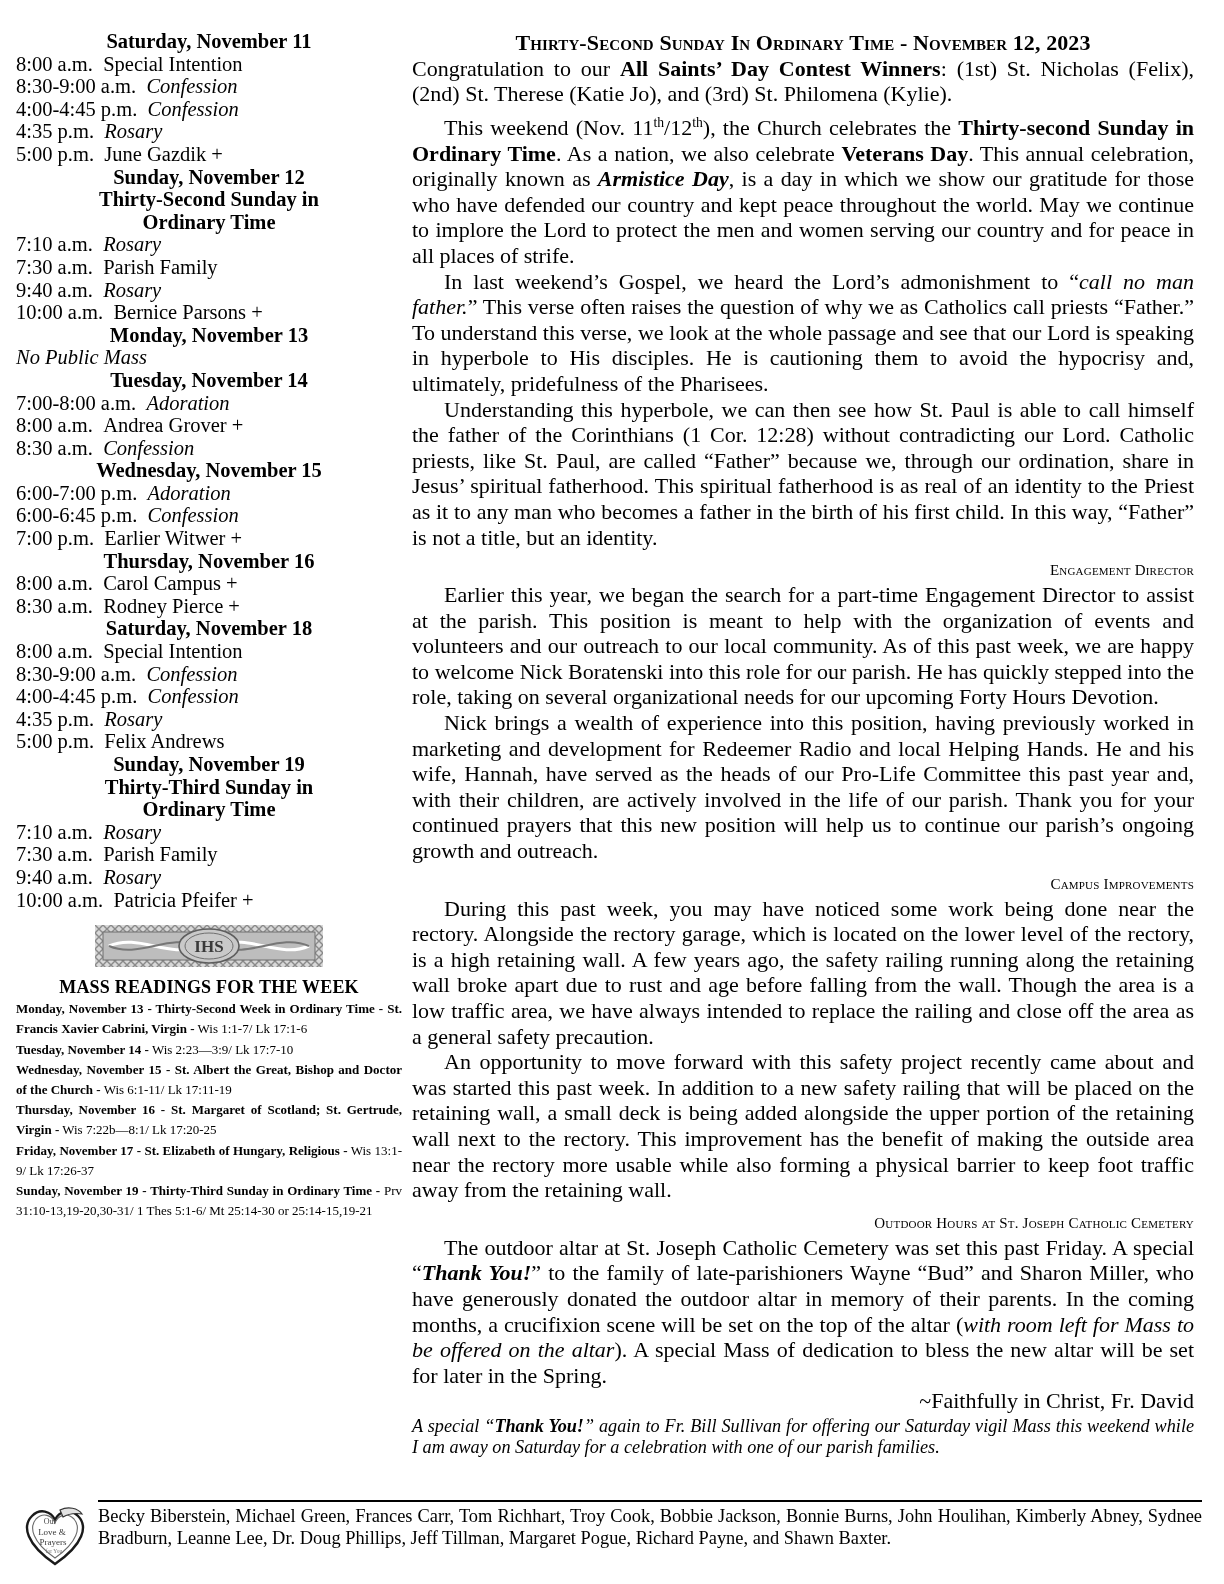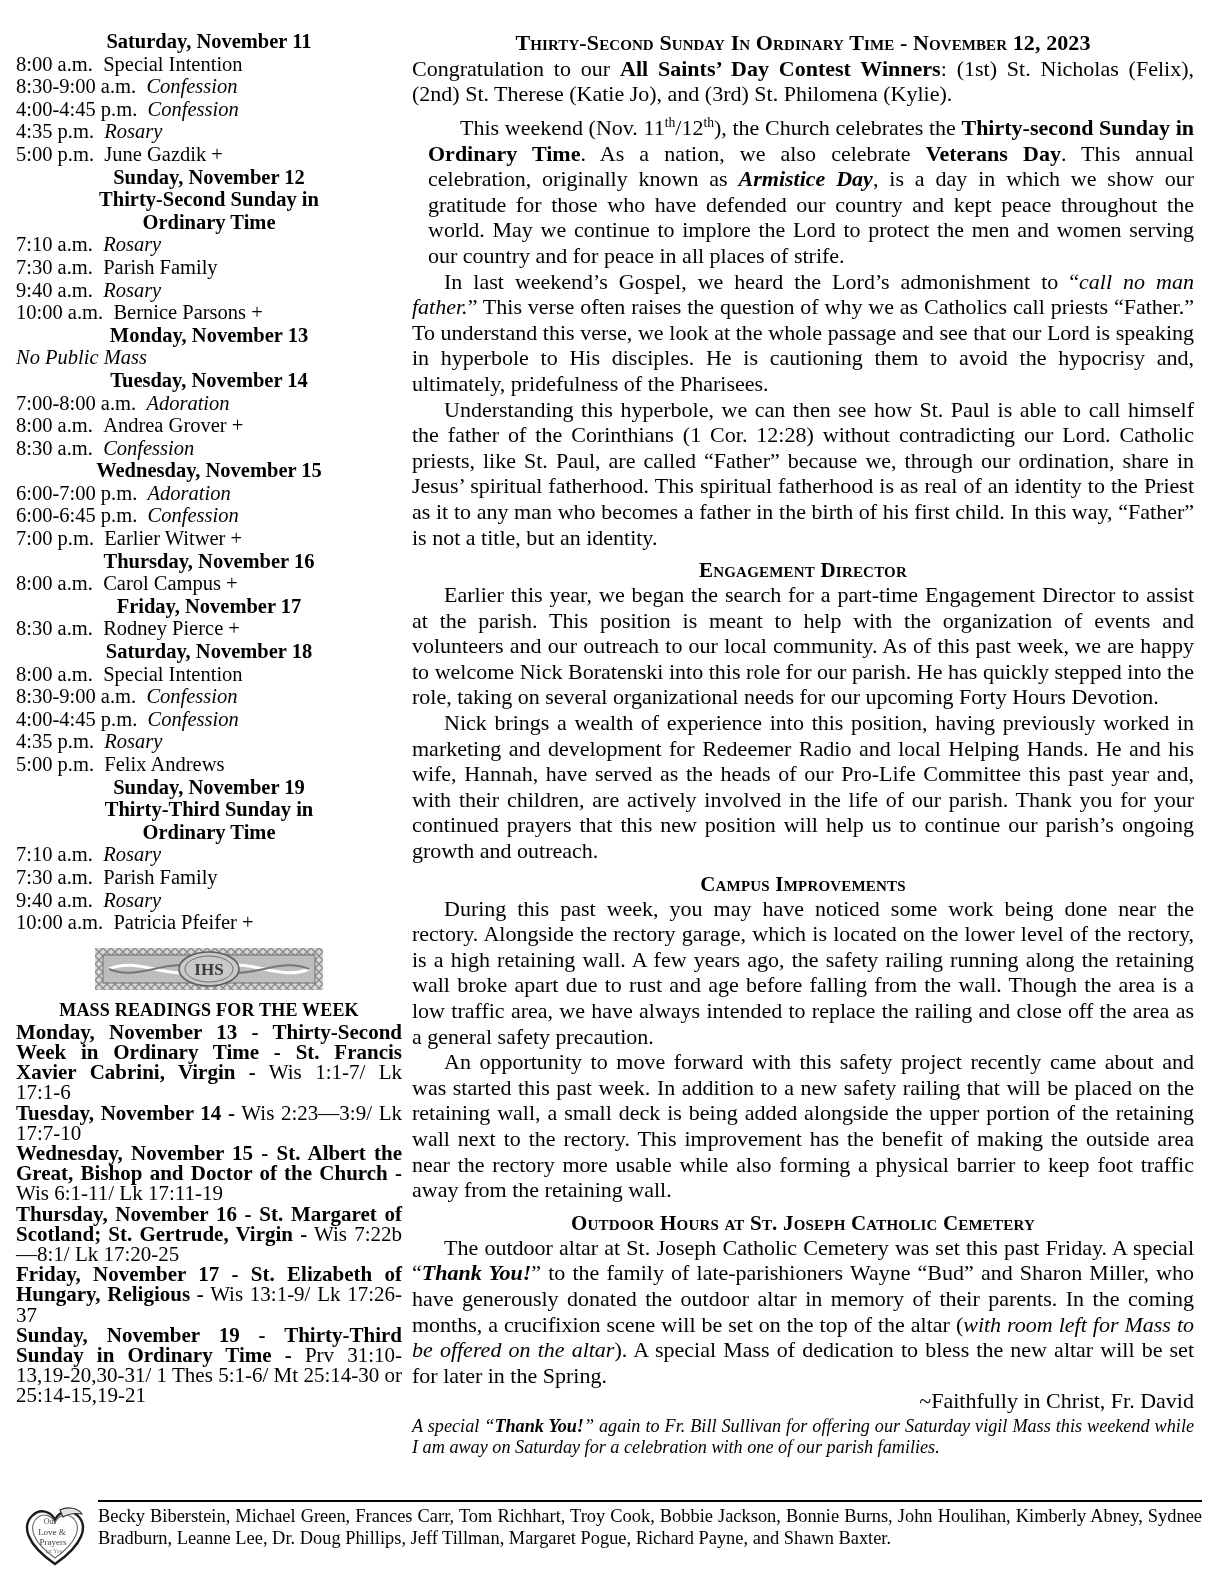--- a/index.html
+++ b/index.html
@@ -61,21 +61,21 @@
 
   .readings-title {
     text-align: center;
     font-weight: bold;
     font-size: 18px;
     line-height: 21px;
     margin: 0 0 1px 0;
     letter-spacing: 0.2px;
   }
   .reading-item {
-    font-size: 21px;
+    font-size: 13px;
     line-height: 20.2px;
     margin: 0;
     text-align: justify;
     text-justify: inter-word;
   }
   .reading-item b { font-weight: bold; }
 
   
   .col-right {
     width: 782px;
@@ -100,30 +100,30 @@
   }
   .congrats b { font-weight: bold; }
   .body-p {
     font-size: 22px;
     line-height: 25.6px;
     margin: 0;
     text-indent: 32px;
     text-align: justify;
     text-justify: inter-word;
   }
-  .body-p.first { margin-top: 9px; margin-left: 16px; }
+  .body-p.first { margin-top: 9px; }
   .body-p b { font-weight: bold; }
   .body-p i { font-style: italic; }
   .body-p .bi { font-weight: bold; font-style: italic; }
   sup { font-size: 0.62em; vertical-align: super; line-height: 0; }
 
   .section-head {
-    text-align: center;
-    font-weight: bold;
-    font-size: 21px;
+    text-align: right;
+    font-weight: normal;
+    font-size: 15px;
     line-height: 24px;
     font-variant: small-caps;
     margin: 8px 0 0 0;
     letter-spacing: 0.2px;
   }
   .signature {
     font-size: 22px;
     line-height: 25.6px;
     margin: 0;
     text-align: right;
@@ -197,21 +197,20 @@
           <div class="sched-day">Tuesday, November 14</div>
           <div class="sched-line"><span>7:00-8:00 a.m.</span>&nbsp;&nbsp;<span class="it">Adoration</span></div>
           <div class="sched-line"><span>8:00 a.m.</span>&nbsp;&nbsp;<span>Andrea Grover +</span></div>
           <div class="sched-line"><span>8:30 a.m.</span>&nbsp;&nbsp;<span class="it">Confession</span></div>
           <div class="sched-day">Wednesday, November 15</div>
           <div class="sched-line"><span>6:00-7:00 p.m.</span>&nbsp;&nbsp;<span class="it">Adoration</span></div>
           <div class="sched-line"><span>6:00-6:45 p.m.</span>&nbsp;&nbsp;<span class="it">Confession</span></div>
           <div class="sched-line"><span>7:00 p.m.</span>&nbsp;&nbsp;<span>Earlier Witwer +</span></div>
           <div class="sched-day">Thursday, November 16</div>
           <div class="sched-line"><span>8:00 a.m.</span>&nbsp;&nbsp;<span>Carol Campus +</span></div>
-          <div class="sched-day">Friday, November 17</div>
           <div class="sched-line"><span>8:30 a.m.</span>&nbsp;&nbsp;<span>Rodney Pierce +</span></div>
           <div class="sched-day">Saturday, November 18</div>
           <div class="sched-line"><span>8:00 a.m.</span>&nbsp;&nbsp;<span>Special Intention</span></div>
           <div class="sched-line"><span>8:30-9:00 a.m.</span>&nbsp;&nbsp;<span class="it">Confession</span></div>
           <div class="sched-line"><span>4:00-4:45 p.m.</span>&nbsp;&nbsp;<span class="it">Confession</span></div>
           <div class="sched-line"><span>4:35 p.m.</span>&nbsp;&nbsp;<span class="it">Rosary</span></div>
           <div class="sched-line"><span>5:00 p.m.</span>&nbsp;&nbsp;<span>Felix Andrews</span></div>
           <div class="sched-day">Sunday, November 19</div>
           <div class="sched-day">Thirty-Third Sunday in</div>
           <div class="sched-day">Ordinary Time</div>

